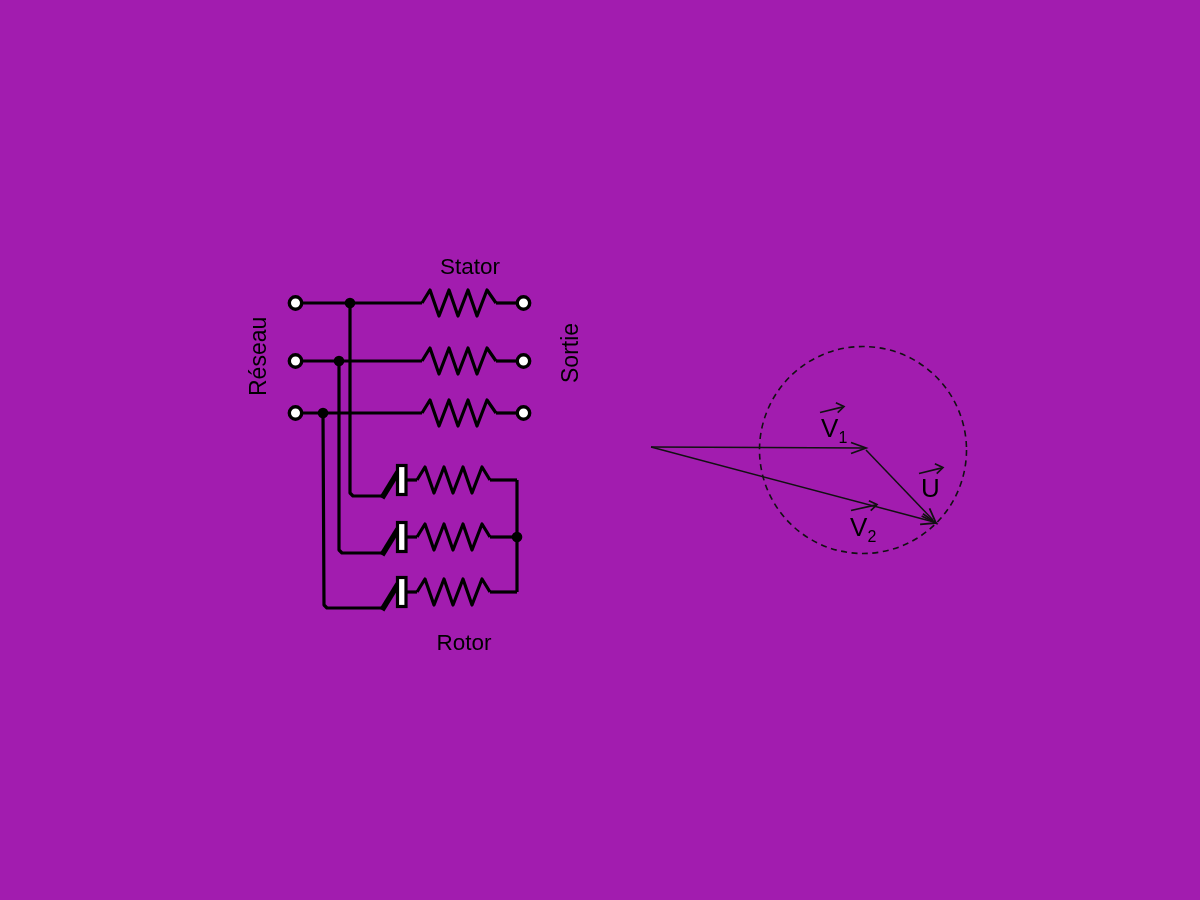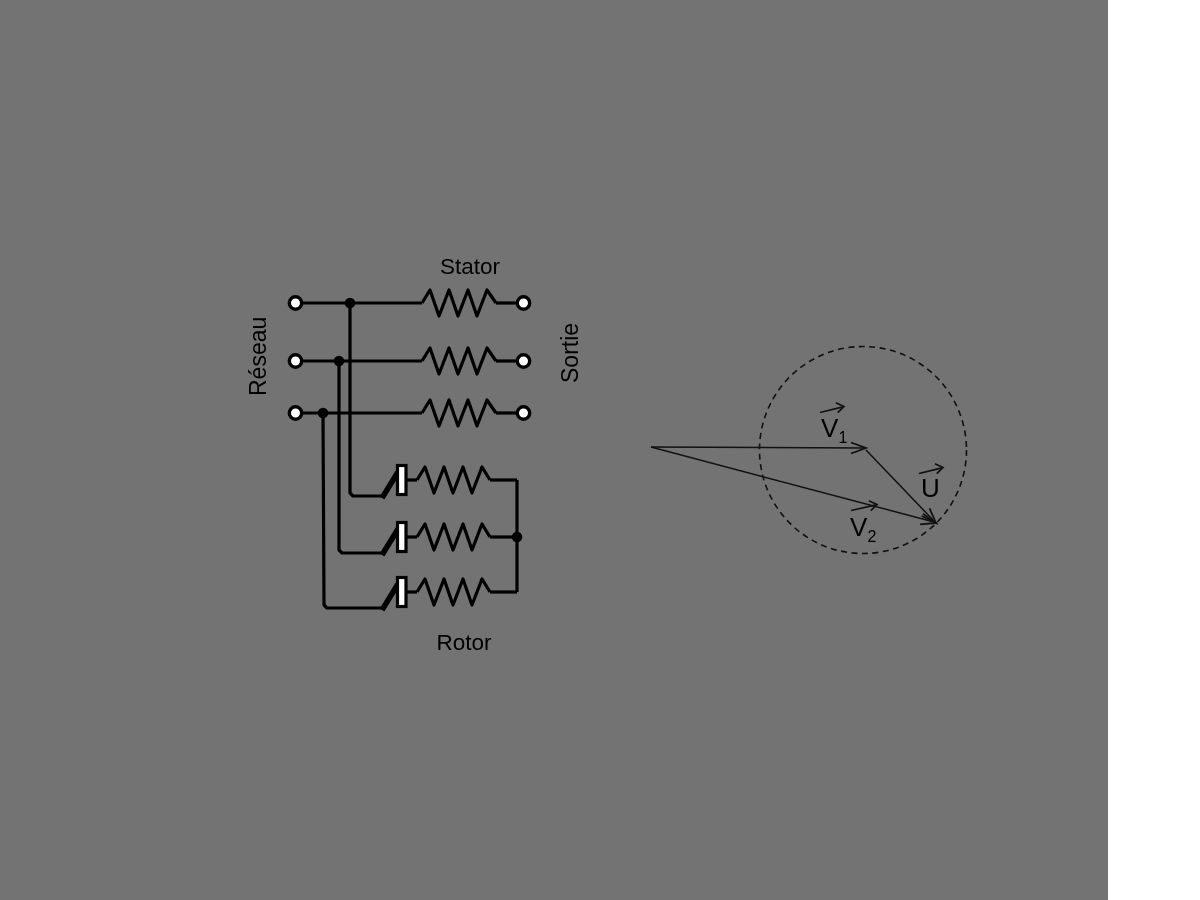--- a/index.html
+++ b/index.html
@@ -1,17 +1,17 @@
 <!DOCTYPE html>
 <html><head>
 <meta charset="utf-8">
 <style>
   html,body{margin:0;padding:0;}
   body{background:#ffffff;font-family:"Liberation Sans",sans-serif;}
-  .canvas{position:relative;width:1108px;height:900px;background:#737373;overflow:hidden;}
+  .canvas{position:relative;width:1200px;height:900px;background:#a21caf;overflow:hidden;}
   svg text{font-family:"Liberation Sans",sans-serif;fill:#000;}
   .lbl{font-size:23px;}
   .lbl-top{font-size:22.5px;}
   .vec-lbl{font-size:26px;}
   .vec-sub{font-size:16px;}
 </style>
 </head>
 <body>
 
 <div class="canvas">

